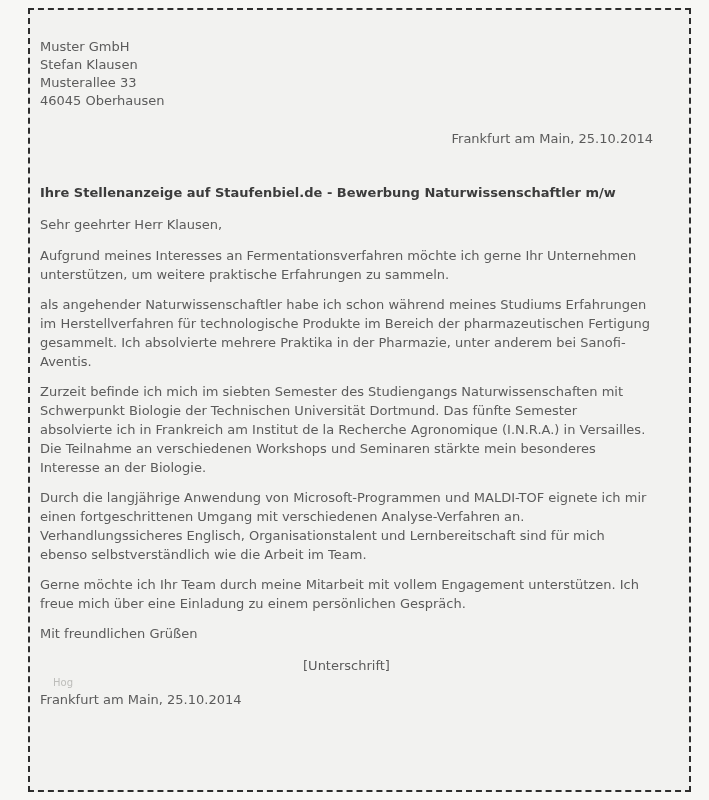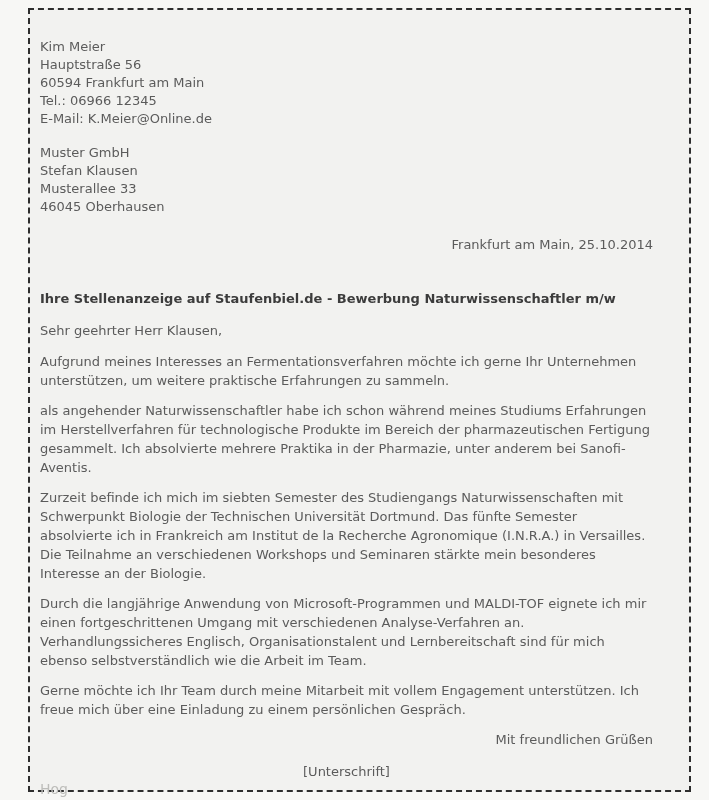--- a/index.html
+++ b/index.html
@@ -46,45 +46,38 @@
   .subject {
     font-weight: bold;
     color: #3c3c3c;
     margin: 0 0 14px 0;
   }
   .salutation { margin: 0 0 12px 0; }
   .para {
     margin: 0 0 11px 0;
     line-height: 19px;
   }
-  .closing { margin: 12px 0 14px 0; text-align: right; }
+  .closing { margin: 12px 0 14px 0; }
   .signature { margin: 0; text-align: center; }
   .watermark {
-    font-size: 14px;
+    font-size: 10px;
     line-height: 12px;
     color: #bdbdba;
-    margin: 2px 0 0 0;
+    margin: 2px 0 0 13px;
   }
   .footer-date { margin: 2px 0 0 0; }
 </style>
 </head>
 <body>
 
 <div class="canvas">
   <div class="frame"></div>
 
   <div class="content">
 
-    <div class="block">
-      <div class="addr-line">Kim Meier</div>
-      <div class="addr-line">Hauptstraße 56</div>
-      <div class="addr-line">60594 Frankfurt am Main</div>
-      <div class="addr-line">Tel.: 06966 12345</div>
-      <div class="addr-line">E-Mail: K.Meier@Online.de</div>
-    </div>
 
     <div class="block">
       <div class="addr-line">Muster GmbH</div>
       <div class="addr-line">Stefan Klausen</div>
       <div class="addr-line">Musterallee 33</div>
       <div class="addr-line">46045 Oberhausen</div>
     </div>
 
     <div class="date-line">Frankfurt am Main, 25.10.2014</div>
 

